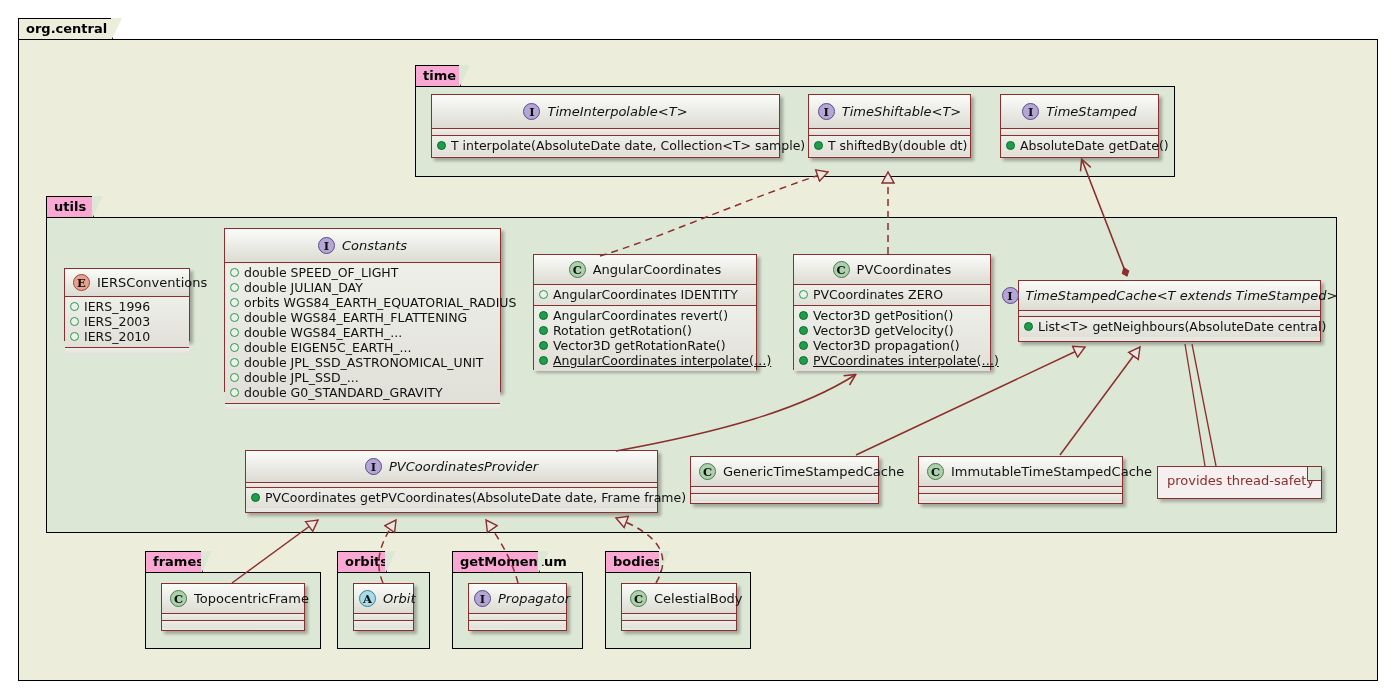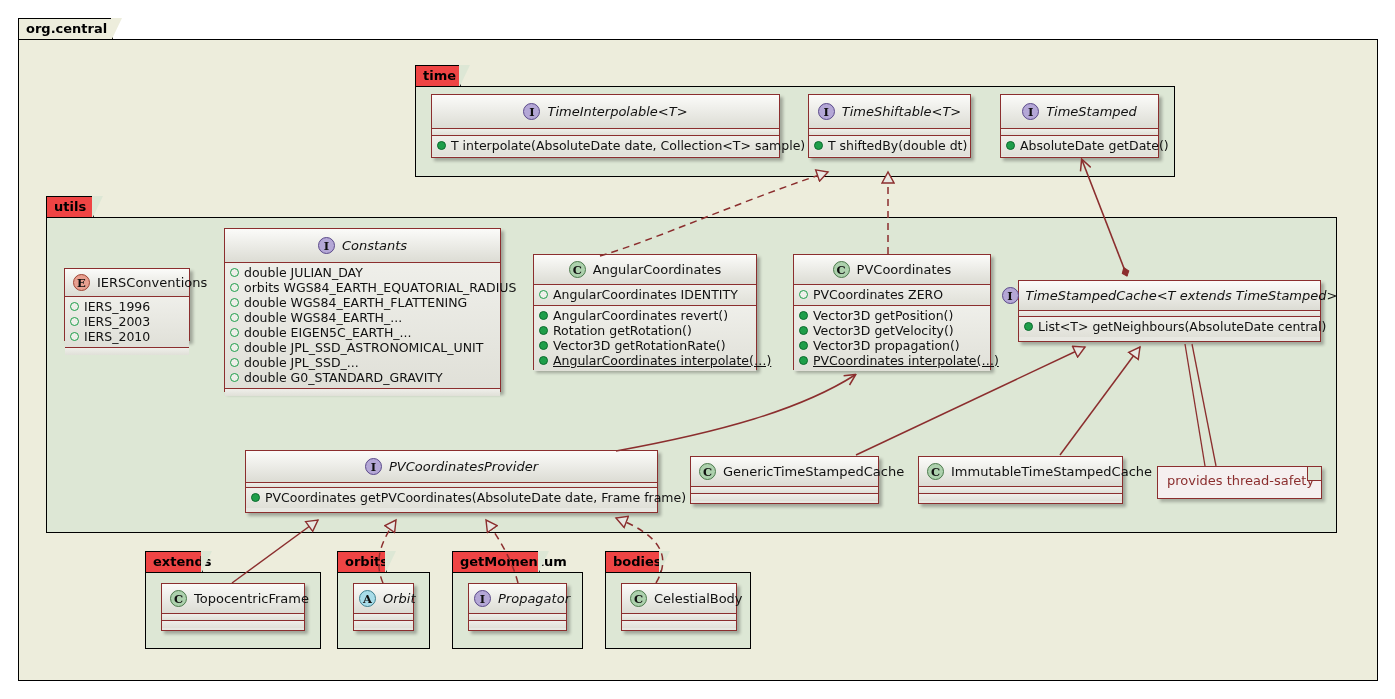--- a/index.html
+++ b/index.html
@@ -12,21 +12,21 @@
            border:1.5px solid #000;border-bottom:none;background:#EDEDDC;
            font-weight:bold;font-size:13px;color:#000;line-height:20px;padding:0 16px 0 7px;
            white-space:nowrap;}
   .pkg-tab:after{content:"";position:absolute;right:-10px;top:-1.5px;width:0;height:0;
            border-left:11px solid #EDEDDC;border-bottom:23px solid transparent;}
   .pkg-body{position:absolute;left:0;box-sizing:border-box;border:1.5px solid #000;}
   .pkg-outer .pkg-body{background:#EDEDDC;}
   .pkg-outer .pkg-tab{background:#EDEDDC;}
   .pkg-outer .pkg-tab:after{border-left-color:#EDEDDC;}
   .pkg-inner .pkg-body{background:#DDE7D5;}
-  .pkg-inner .pkg-tab{background:#ef4444;}
+  .pkg-inner .pkg-tab{background:#f9a8d4;}
   .pkg-inner .pkg-tab:after{border-left-color:#DDE7D5;}
 
   
   .cbox{position:absolute;box-sizing:border-box;border:1.4px solid #8B2E2E;
         background:#E8E8E2;box-shadow:3px 3px 3px rgba(0,0,0,0.28);}
   .cbox .hdr{position:relative;box-sizing:border-box;height:34px;
         background:linear-gradient(to bottom,#FBFBF9 0%,#DCDCD4 100%);
         border-bottom:1.4px solid #8B2E2E;
         display:flex;align-items:center;justify-content:center;gap:7px;
         font-size:13px;color:#111;white-space:nowrap;}
@@ -148,20 +148,24 @@
   </div>
 
   <div class="cbox" style="left:224px;top:228px;width:277px;height:164px;">
     <div class="hdr">
       <span class="ic ic-I">I</span>
       <span class="ital">Constants</span>
     </div>
     <div class="sect">
       <div class="row">
           <span class="dot dot-pubfield"></span>
+          <span class="txt">double SPEED_OF_LIGHT</span>
+        </div>
+      <div class="row">
+          <span class="dot dot-pubfield"></span>
           <span class="txt">double JULIAN_DAY</span>
         </div>
       <div class="row">
           <span class="dot dot-pubfield"></span>
           <span class="txt">orbits WGS84_EARTH_EQUATORIAL_RADIUS</span>
         </div>
       <div class="row">
           <span class="dot dot-pubfield"></span>
           <span class="txt">double WGS84_EARTH_FLATTENING</span>
         </div>
@@ -296,21 +300,21 @@
     <div class="sect empty" style="height:7px;"></div>
     <div class="sect empty" style="height:7px;"></div>
   </div>
 
   <div class="note" style="left:1157px;top:466px;width:165px;height:33px;">
     <span>provides thread-safety</span>
     <span class="fold"></span>
   </div>
 
   <div class="pkg pkg-inner" style="left:145px;top:551px;width:176px;height:98px;">
-    <div class="pkg-tab" style="width:58px;"><span>extends</span></div>
+    <div class="pkg-tab" style="width:58px;"><span>frames</span></div>
     <div class="pkg-body" style="top:21px;width:176px;height:77px;"></div>
   </div>
   <div class="cbox" style="left:161px;top:583px;width:144px;height:48px;">
     <div class="hdr left" style="height:30px;">
       <span class="ic ic-C">C</span>
       <span>TopocentricFrame</span>
     </div>
     <div class="sect empty" style="height:7px;"></div>
     <div class="sect empty" style="height:7px;"></div>
   </div>

